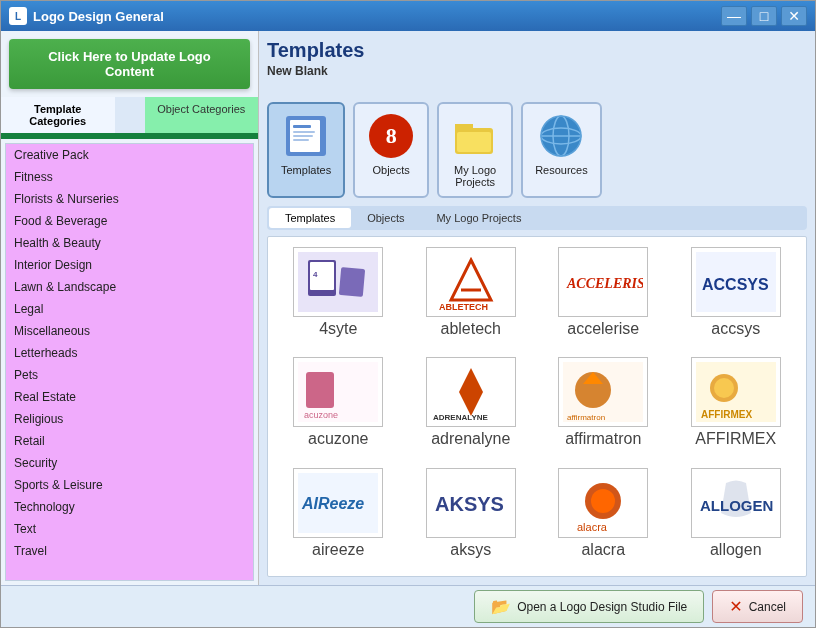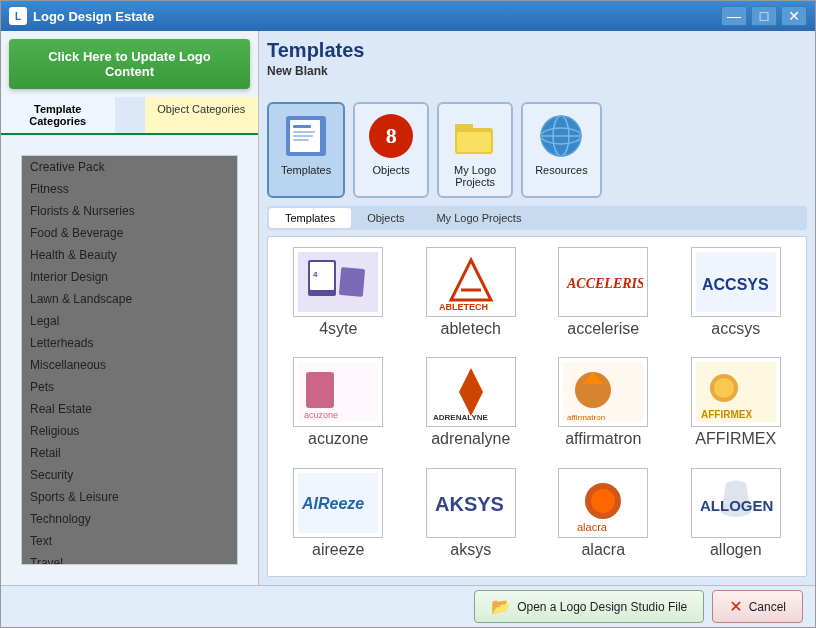--- a/index.html
+++ b/index.html
@@ -12,25 +12,25 @@
     .title-bar-controls { margin-left: auto; display: flex; gap: 4px; }
     .title-bar-btn { width: 26px; height: 20px; background: #5a9ad4; border: 1px solid #3a7ab4; color: white; cursor: pointer; display: flex; align-items: center; justify-content: center; font-size: 14px; border-radius: 2px; }
 
     .main-content { display: flex; flex: 1; overflow: hidden; }
 
     
     .left-panel { width: 258px; display: flex; flex-direction: column; background: #ecf3fb; border-right: 1px solid #c0c0c0; }
 
     .update-logo-btn { background: linear-gradient(to bottom, #4db04d, #3a9a3a); color: white; font-size: 13px; font-weight: bold; border: none; padding: 10px 20px; cursor: pointer; text-align: center; margin: 8px; border-radius: 4px; box-shadow: 0 2px 4px rgba(0,0,0,0.2); }
 
-    .tabs { display: flex; background: #dce8f7; border-bottom: 2px solid #15803d; gap: 30px; }
-    .tab { flex: 1; padding: 5px 8px; text-align: center; cursor: pointer; font-size: 11px; color: #333; border: 1px solid transparent; background: #fef9c3; }
+    .tabs { display: flex; background: #dce8f7; border-bottom: 6px solid #15803d; gap: 30px; }
+    .tab { flex: 1; padding: 5px 8px; text-align: center; cursor: pointer; font-size: 11px; color: #333; border: 1px solid transparent; background: #86efac; }
     .tab.active { background: #f0f6ff; border-bottom: 1px solid #f0f6ff; color: #000; font-weight: bold; }
 
-    .category-list { flex: 1; overflow-y: auto; background: #737373; border: 1px solid #c0cfe0; margin: 20px; }
+    .category-list { flex: 1; overflow-y: auto; background: #f0abfc; border: 1px solid #c0cfe0; margin: 4px; }
     .category-item { padding: 4px 8px; cursor: pointer; font-size: 12px; color: #222; border-bottom: none; }
     .category-item.selected { background: #4a90d9; color: white; }
     .category-list::-webkit-scrollbar { width: 16px; }
     .category-list::-webkit-scrollbar-track { background: #f0f0f0; border: 1px solid #ccc; }
     .category-list::-webkit-scrollbar-thumb { background: #aaa; border: 1px solid #888; }
 
     
     .right-panel { flex: 1; display: flex; flex-direction: column; background: #dce8f7; padding: 8px; }
 
     .right-header { font-size: 20px; font-weight: bold; color: #1a3a7a; margin-bottom: 2px; }
@@ -65,21 +65,21 @@
     .bottom-btn { display: flex; align-items: center; gap: 6px; padding: 6px 16px; background: linear-gradient(to bottom, #f0f8f0, #d8eed8); border: 1px solid #80a880; border-radius: 4px; cursor: pointer; font-size: 12px; color: #222; }
     .bottom-btn.cancel { background: linear-gradient(to bottom, #fff0f0, #eed8d8); border-color: #c08080; }
   </style>
 </head>
 <body>
 
 <div class="window">
 
   <div class="title-bar">
     <div class="title-bar-icon">L</div>
-    <span>Logo Design Estate</span>
+    <span>Logo Design General</span>
     <div class="title-bar-controls">
       <button class="title-bar-btn">—</button>
       <button class="title-bar-btn">□</button>
       <button class="title-bar-btn close">✕</button>
     </div>
   </div>
 
   <div class="main-content">
 
     <div class="left-panel">
@@ -96,22 +96,22 @@
 
       <div class="category-list">
         <div class="category-item">Creative Pack</div>
         <div class="category-item">Fitness</div>
         <div class="category-item">Florists &amp; Nurseries</div>
         <div class="category-item">Food &amp; Beverage</div>
         <div class="category-item">Health &amp; Beauty</div>
         <div class="category-item">Interior Design</div>
         <div class="category-item">Lawn &amp; Landscape</div>
         <div class="category-item">Legal</div>
+        <div class="category-item">Miscellaneous</div>
         <div class="category-item">Letterheads</div>
-        <div class="category-item">Miscellaneous</div>
         <div class="category-item">Pets</div>
         <div class="category-item">Real Estate</div>
         <div class="category-item">Religious</div>
         <div class="category-item">Retail</div>
         <div class="category-item">Security</div>
         <div class="category-item">Sports &amp; Leisure</div>
         <div class="category-item">Technology</div>
         <div class="category-item">Text</div>
         <div class="category-item">Travel</div>
 

